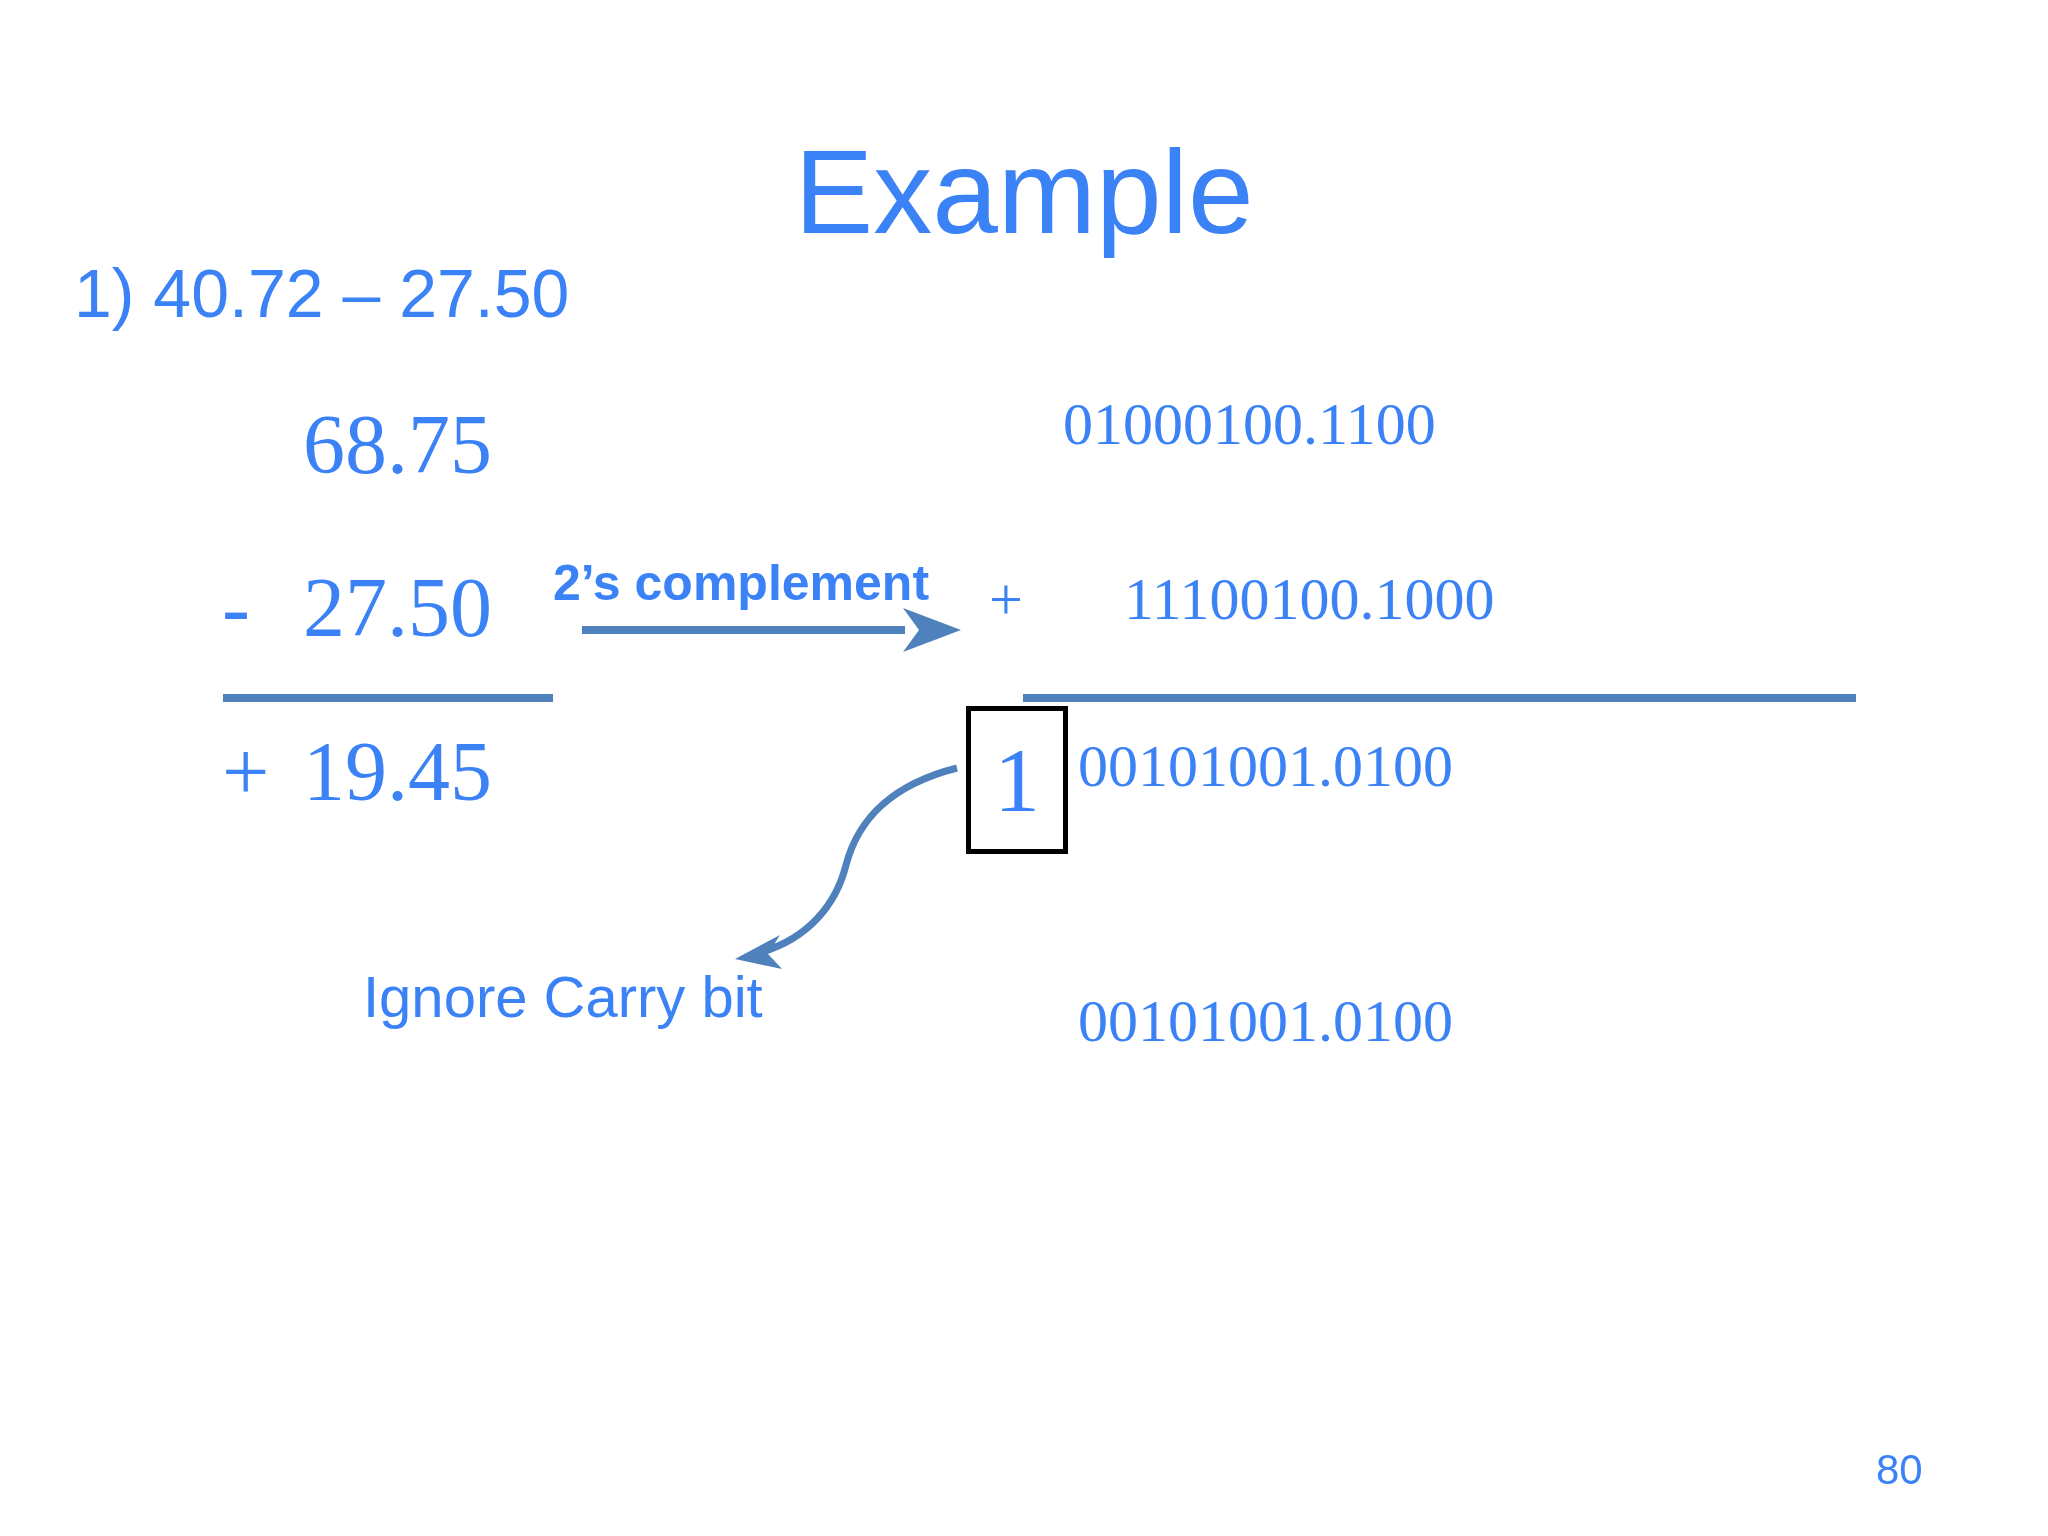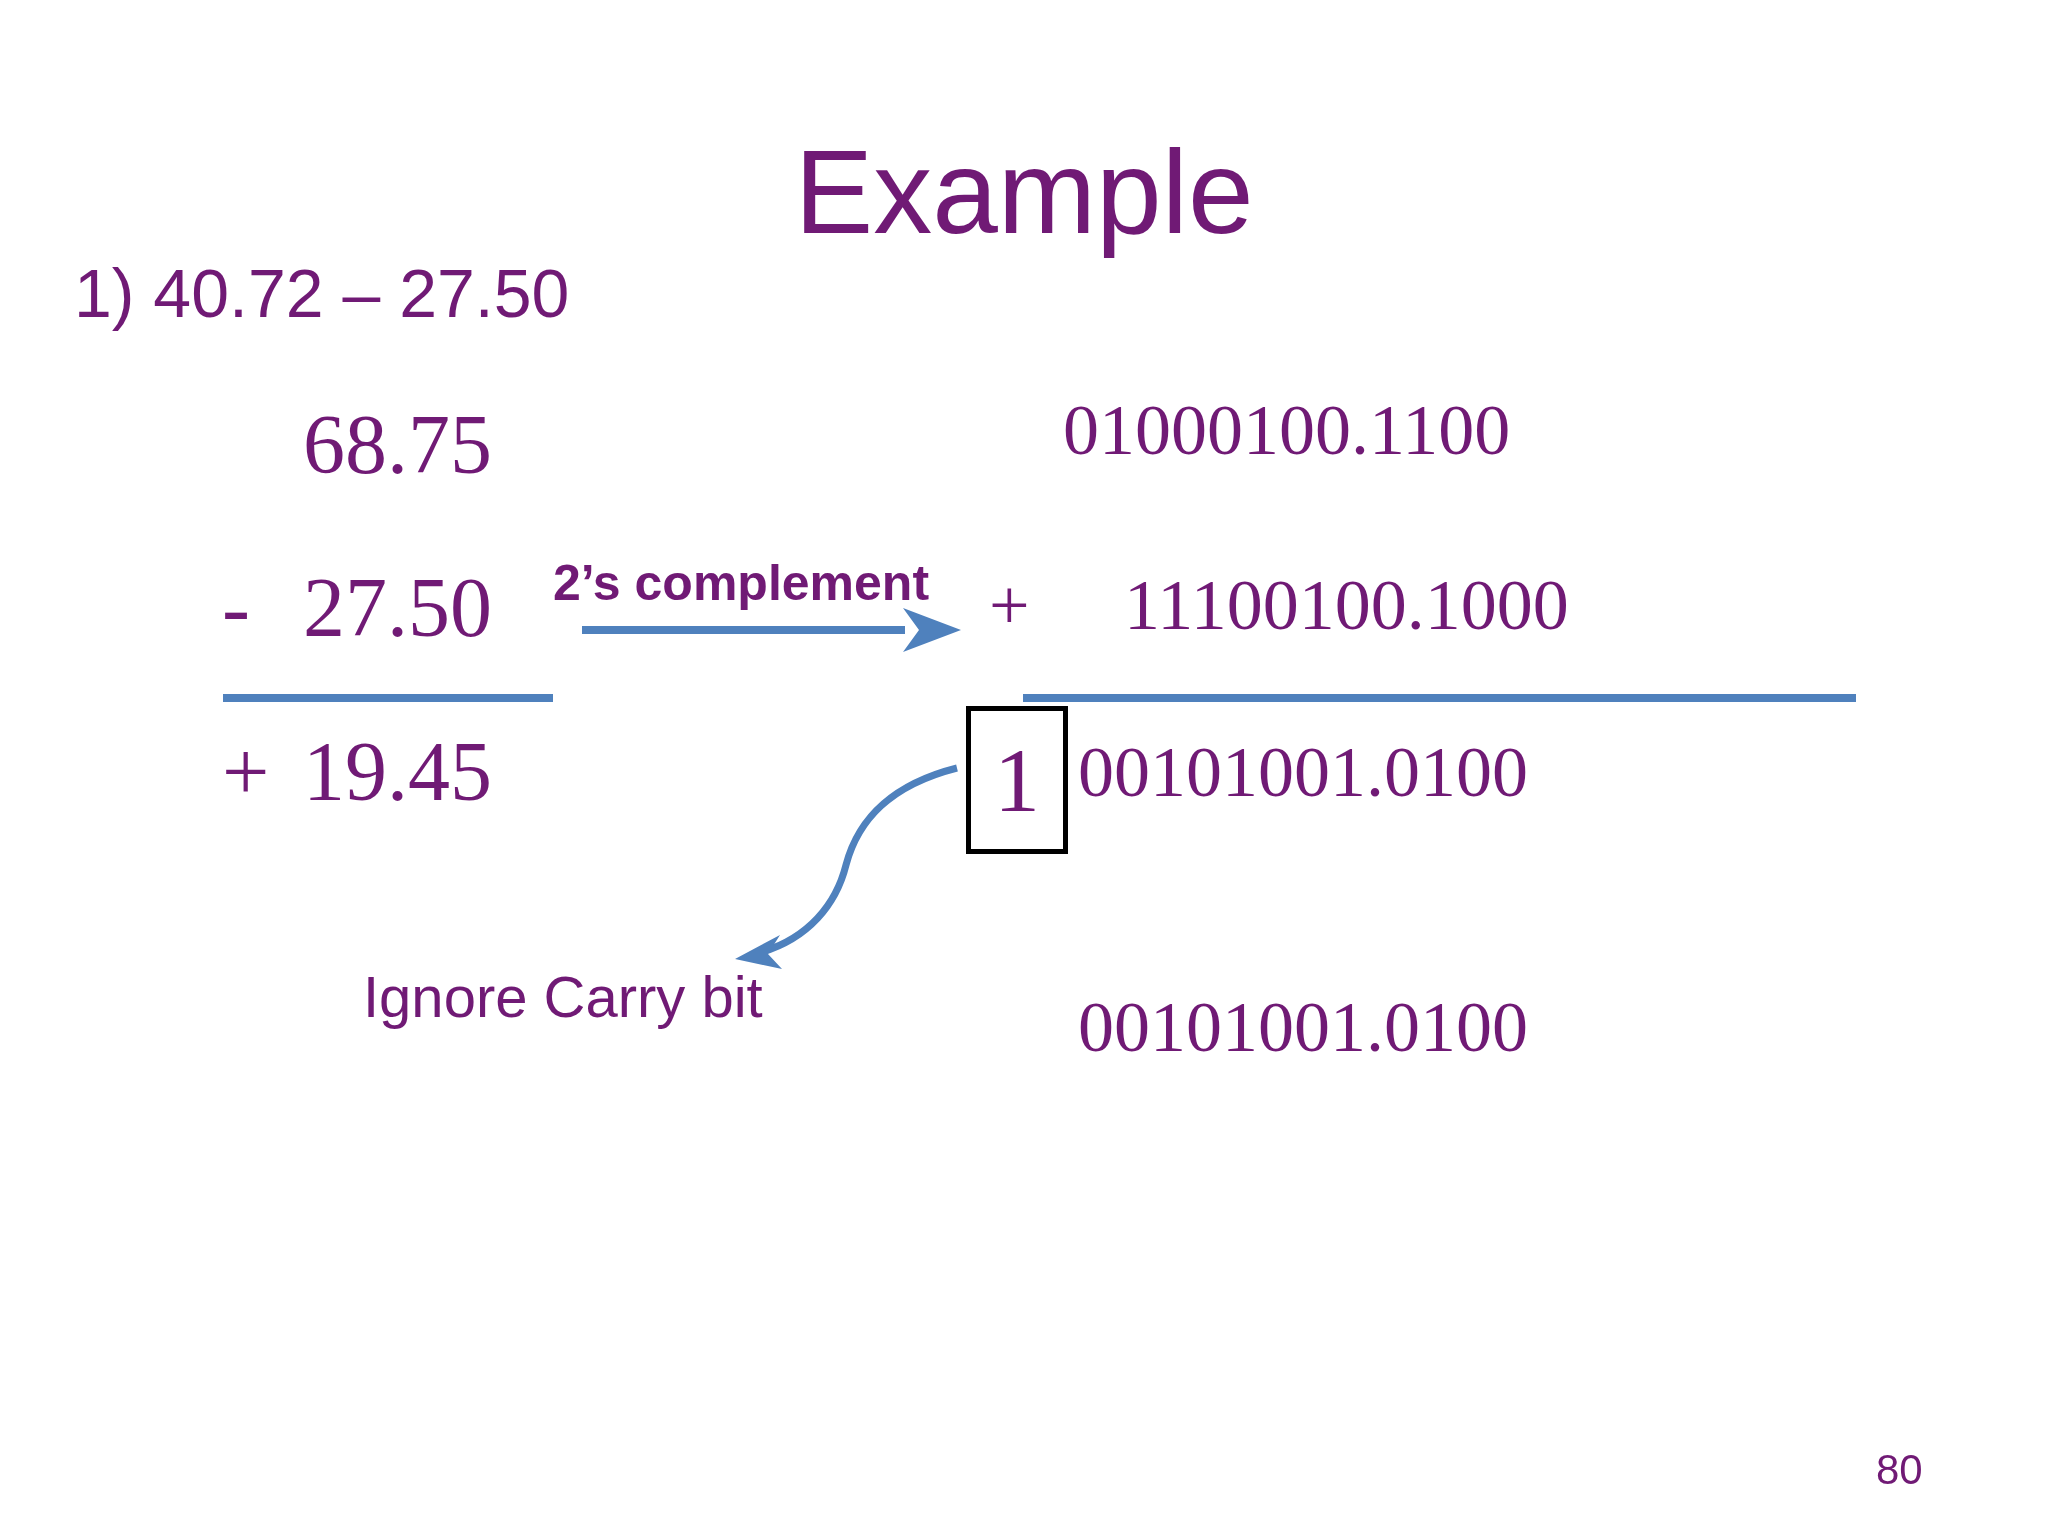--- a/index.html
+++ b/index.html
@@ -2,21 +2,21 @@
 <html><head>
 <meta charset="utf-8">
 <style>
   html,body{margin:0;padding:0;background:#ffffff;}
   #slide{
     position:relative;
     width:2048px;height:1536px;
     background:#ffffff;
     overflow:hidden;
     font-family:"Liberation Sans",sans-serif;
-    color:#701a75;
+    color:#3b82f6;
   }
   .abs{position:absolute;line-height:1;white-space:pre;}
   .mono{font-family:Liberation Serif, serif;}
   .sans{font-family:"Liberation Sans",sans-serif;}
 
   .title{left:0;top:133px;width:2048px;text-align:center;font-size:118px;}
   .problem{left:74px;top:259px;font-size:68px;}
 
   
   .dec-row{font-size:84px;}
@@ -25,21 +25,21 @@
   .dec-res-row{left:222px;top:730px;}
   .dec-sign{display:inline-block;width:81px;}
   .rule{position:absolute;background:#4f81bd;height:8px;}
   .rule-dec{left:223px;top:694px;width:330px;}
   .rule-bin{left:1023px;top:694px;width:833px;}
 
   
   .twos-label{left:553px;top:558px;font-size:50px;font-weight:bold;}
 
   
-  .bin{font-size:72px;}
+  .bin{font-size:60px;}
   .bin-op1{left:1063px;top:394px;}
   .bin-plus{left:989px;top:569px;}
   .bin-op2{left:1124px;top:569px;}
   .bin-sum{left:1078px;top:736px;}
   .bin-final{left:1078px;top:991px;}
 
   .carry-box{
     position:absolute;left:966px;top:706px;width:102px;height:148px;
     border:5px solid #000;box-sizing:border-box;
     display:flex;align-items:center;justify-content:center;

